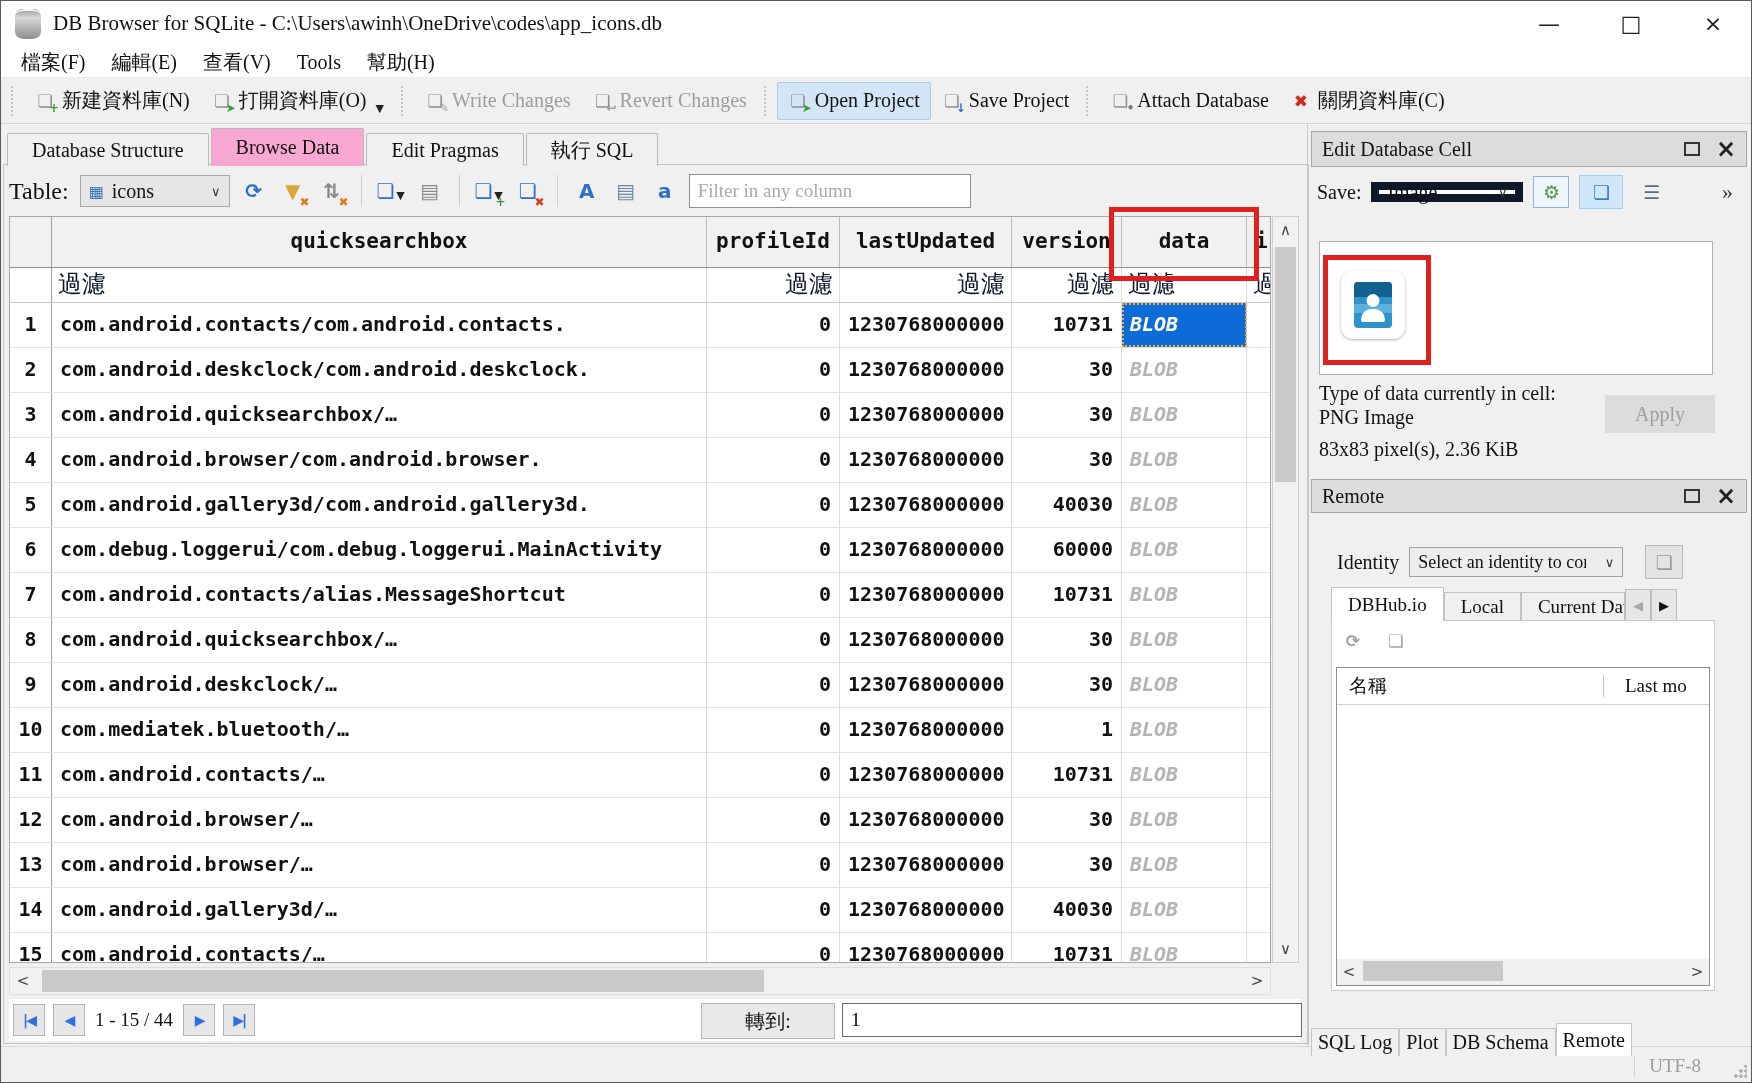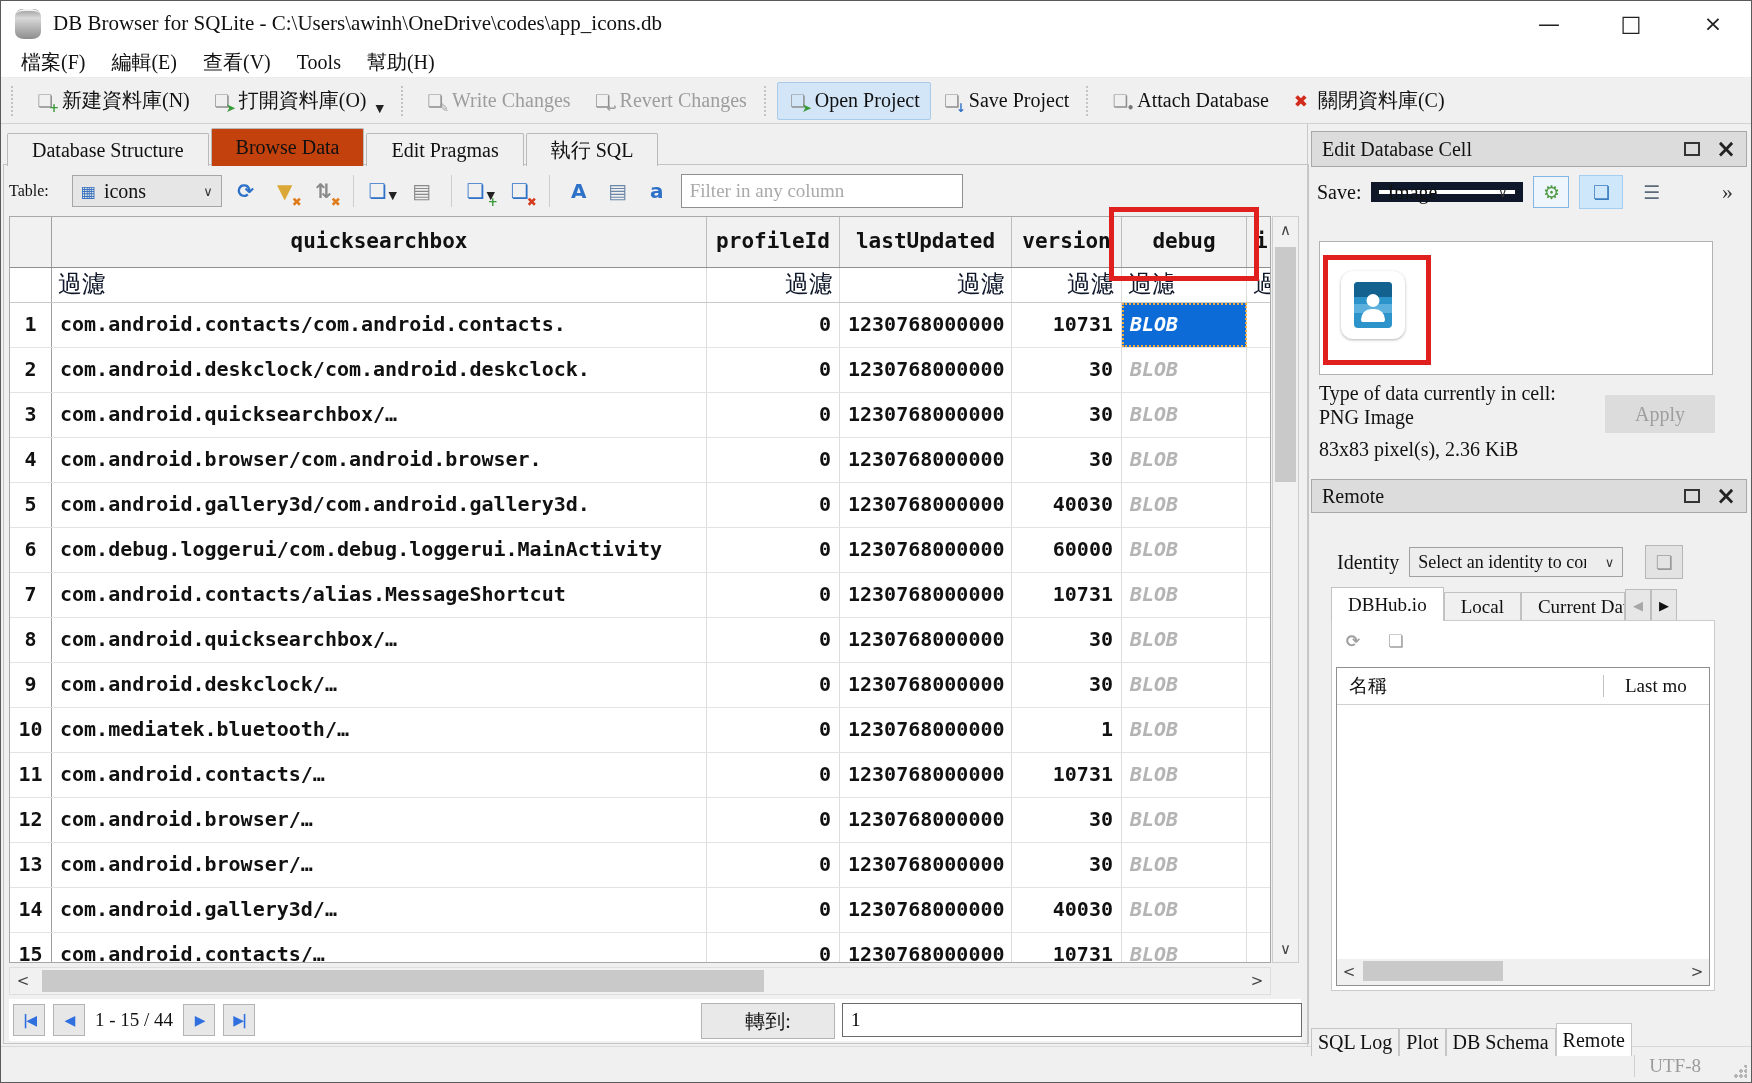--- a/index.html
+++ b/index.html
@@ -37,25 +37,25 @@
   .tico .badge{position:absolute;right:-4px;bottom:-3px;font-size:12px;font-weight:bold}
   .g{color:#3a9a3a}.b{color:#2e71c8}.o{color:#e07b1a}.rd{color:#d42a1c}
   .mini-drop{font-size:11px;color:#222;margin-left:2px;align-self:flex-end;margin-bottom:4px;
              font-family:"DejaVu Sans",sans-serif}
 
   
   #left-frame{left:2px;top:163px;width:1304px;height:878px;border:1px solid #c4c4c4;background:#f0f0f0}
   #main-tabs{left:6px;top:128px;height:37px;display:flex;align-items:flex-end}
   .mtab{height:32px;line-height:32px;padding:0 24px;font-size:20px;background:#f0f0f0;
         border:1px solid #b9b9b9;border-bottom:none;margin-right:2px;border-radius:2px 2px 0 0}
-  .mtab.active{background:#c2410c;height:37px;line-height:37px;position:relative;z-index:3}
+  .mtab.active{background:#f9a8d4;height:37px;line-height:37px;position:relative;z-index:3}
 
   
   #controls{left:8px;top:170px;width:1292px;height:40px;display:flex;align-items:center;gap:9px}
-  #table-label{font-size:16px;margin-right:14px}
+  #table-label{font-size:24px;margin-right:2px}
   .combo{display:flex;align-items:center;gap:8px;background:#e6e6e6;border:1px solid #a6a6a6;
          height:32px;padding:0 8px;font-size:20px;box-sizing:border-box}
   #table-combo{width:150px}
   .chev{margin-left:auto;font-size:13px;color:#333;font-family:"DejaVu Sans",sans-serif}
   .ib{position:relative;width:30px;height:30px;display:flex;align-items:center;justify-content:center;
       font-size:20px;font-weight:bold;font-family:"DejaVu Sans",sans-serif}
   .ib .badge{position:absolute;right:-2px;bottom:-3px;font-size:12px;font-weight:bold}
   .vsep{width:1px;height:32px;background:#cdcdcd;margin:0 5px}
   #filter-input{width:282px;height:34px;border:1px solid #8f8f8f;font-size:19px;padding:0 8px;
                 font-family:"Liberation Serif",serif;box-sizing:border-box;background:#fff;color:#222}
@@ -315,21 +315,21 @@
     <input id="filter-input" placeholder="Filter in any column" style="">
   </div>
 
   <div class="abs" id="grid">
     <div class="hrow">
       <div class="tc c0"></div>
       <div class="tc c1">quicksearchbox</div>
       <div class="tc c2">profileId</div>
       <div class="tc c3">lastUpdated</div>
       <div class="tc c4">version</div>
-      <div class="tc c5">debug</div>
+      <div class="tc c5">data</div>
       <div class="tc c6">i</div>
     </div>
     <div class="frow" id="filter-row">
         <div class="tc c0"></div>
         <div class="tc c1">過濾</div>
         <div class="tc c2">過濾</div>
         <div class="tc c3">過濾</div>
         <div class="tc c4">過濾</div>
         <div class="tc c5">過濾</div>
         <div class="tc c6">過濾</div>

